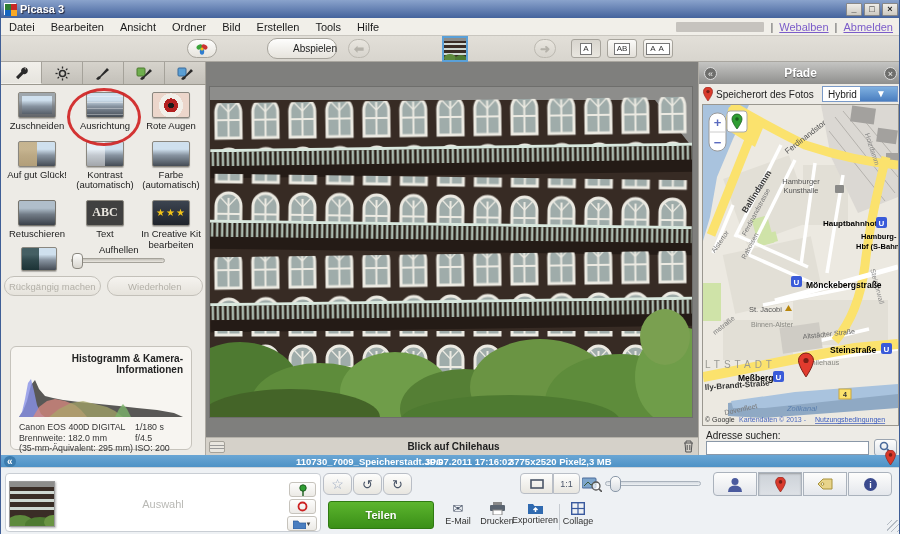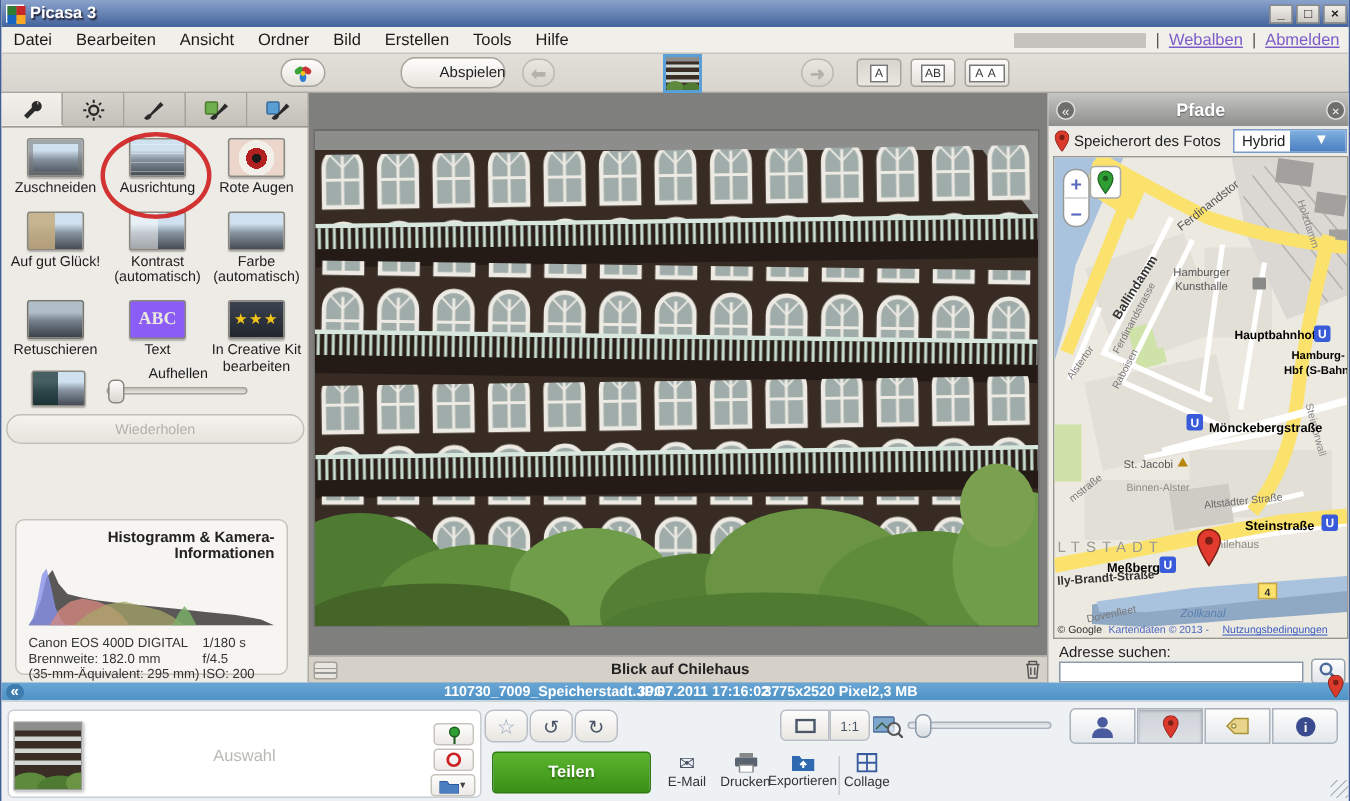--- a/index.html
+++ b/index.html
@@ -43,21 +43,21 @@
   .tabs{position:absolute;left:0;top:0;width:205px;height:23px;display:flex;background:#c9c6bf;border-bottom:1px solid #9b988f;}
   .tab{flex:1;border-right:1px solid #a5a29a;background:linear-gradient(#d6d3cc,#c3c0b9);display:flex;align-items:center;justify-content:center;}
   .tab.active{background:linear-gradient(#f2f0eb,#e6e4de);border-bottom:1px solid #f2f0eb;}
   .toolgrid{position:absolute;left:3px;top:30px;width:200px;display:grid;grid-template-columns:66px 70px 62px;row-gap:9px;}
   .tool-cell{display:flex;flex-direction:column;align-items:center;text-align:center;}
   .ticon{width:38px;height:26px;border-radius:2px;border:1px solid #8a877f;box-shadow:0 1px 1px rgba(0,0,0,.25);background:linear-gradient(#cfe0ee 30%,#8793a0 55%,#454c55 100%);}
   .ticon.grid-lines{background:linear-gradient(rgba(255,255,255,.35) 1px,transparent 1px) 0 3px/100% 6px,linear-gradient(#cfe0ee 30%,#8793a0 55%,#454c55 100%);}
   .ticon.eye{background:radial-gradient(circle at 50% 52%, #1a1a1a 0 3px, #b32020 3px 7px, #f2efe9 7px 12px, #ecd6cb 12px);}
   .ticon.halfsepia{background:linear-gradient(90deg,rgba(197,173,128,.85) 50%,transparent 50%),linear-gradient(#cfe0ee 30%,#8793a0 55%,#454c55 100%);}
   .ticon.halflight{background:linear-gradient(90deg,rgba(255,255,255,.5) 50%,transparent 50%),linear-gradient(#cfe0ee 30%,#8793a0 55%,#454c55 100%);}
-  .ticon.text{background:#8b5cf6;display:flex;align-items:center;justify-content:center;color:#e9e6df;font-family:"Liberation Serif",serif;font-weight:bold;font-size:12px;}
+  .ticon.text{background:#404040;display:flex;align-items:center;justify-content:center;color:#e9e6df;font-family:"Liberation Serif",serif;font-weight:bold;font-size:12px;}
   .ticon.stars{background:linear-gradient(#3c4450,#20242c);display:flex;align-items:center;justify-content:center;color:#f2c318;font-size:10px;letter-spacing:1px;}
   .ticon.halfdark{background:linear-gradient(90deg,rgba(10,40,40,.7) 50%,transparent 50%),linear-gradient(#cfe0ee 30%,#8793a0 55%,#454c55 100%);}
   .tlabel{font-size:9.5px;color:#1c1c1c;margin-top:3px;line-height:1.12;}
   .red-ellipse{position:absolute;left:66px;top:26px;width:74px;height:58px;border:3.5px solid var(--annotation_red);border-radius:50%;opacity:.9;pointer-events:none;}
   .brightrow{position:absolute;left:20px;top:183px;width:170px;height:28px;}
   .brightrow .ticon{position:absolute;left:0;top:2px;width:36px;height:24px;}
   .brightlabel{position:absolute;left:78px;top:-1px;font-size:9.5px;color:#1c1c1c;}
   .slider-track{position:absolute;left:50px;top:13px;width:94px;height:5px;background:linear-gradient(#c3c0b9,#e9e6df);border:1px solid #a5a29a;border-radius:3px;}
   .slider-thumb{position:absolute;left:0px;top:-6px;width:11px;height:16px;background:linear-gradient(#fdfdfc,#d8d5ce);border:1px solid #8a877f;border-radius:4px;}
   .undoredo{position:absolute;left:3px;top:214px;width:199px;display:flex;gap:6px;}
@@ -265,20 +265,21 @@
 
     <div class="brightrow">
       <div class="ticon halfdark"></div>
       <div class="brightlabel">Aufhellen</div>
       <div class="slider-track">
         <div class="slider-thumb"></div>
       </div>
     </div>
 
     <div class="undoredo">
+      <div class="ur-btn">Rückgängig machen</div>
       <div class="ur-btn">Wiederholen</div>
     </div>
 
     <div class="histpanel">
       <div class="hist-title">Histogramm &amp; Kamera-Informationen</div>
       <svg width="164" height="42" viewBox="0 0 164 42">
         <polygon points="0,42 4,36 8,26 12,10 16,5 20,14 26,21 34,23 44,25 60,27 80,29 100,31 118,33 138,35 155,38 164,42" fill="#474745" opacity="0.9"></polygon>
         <polygon points="0,42 3,37 6,24 9,8 12,4 15,16 18,30 22,39 26,42" fill="#8892e8" opacity="0.8"></polygon>
         <polygon points="14,42 20,32 28,26 36,24 46,26 56,30 62,35 68,42" fill="#d98a80" opacity="0.75"></polygon>
         <polygon points="30,42 40,34 52,28 64,26 76,29 88,32 96,36 104,42" fill="#a8a86a" opacity="0.7"></polygon>

